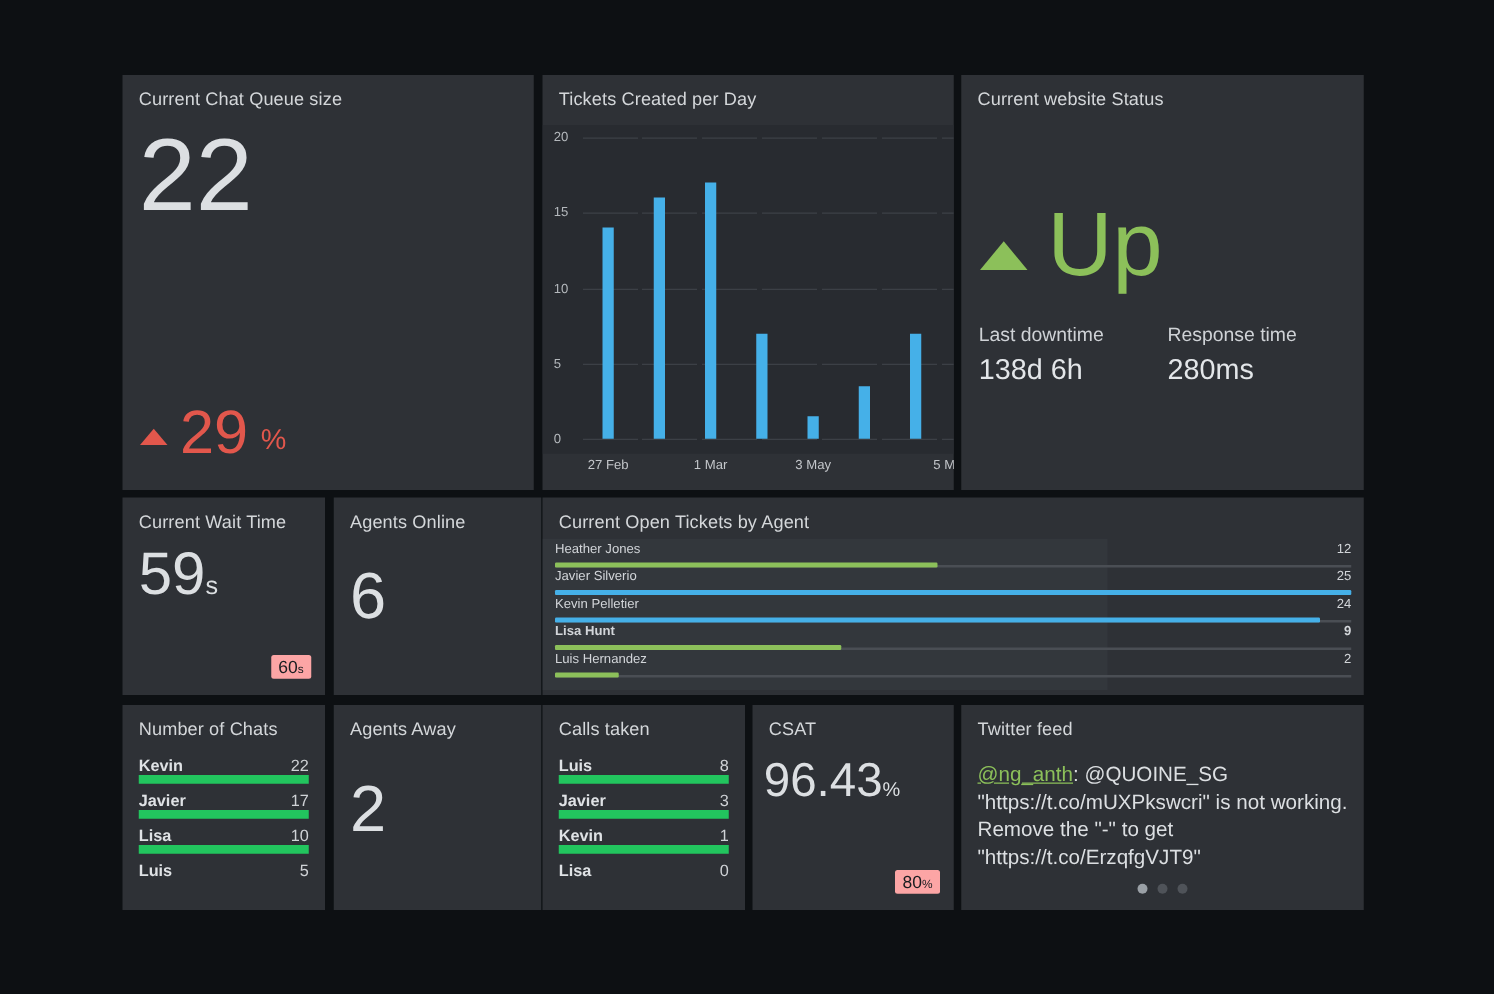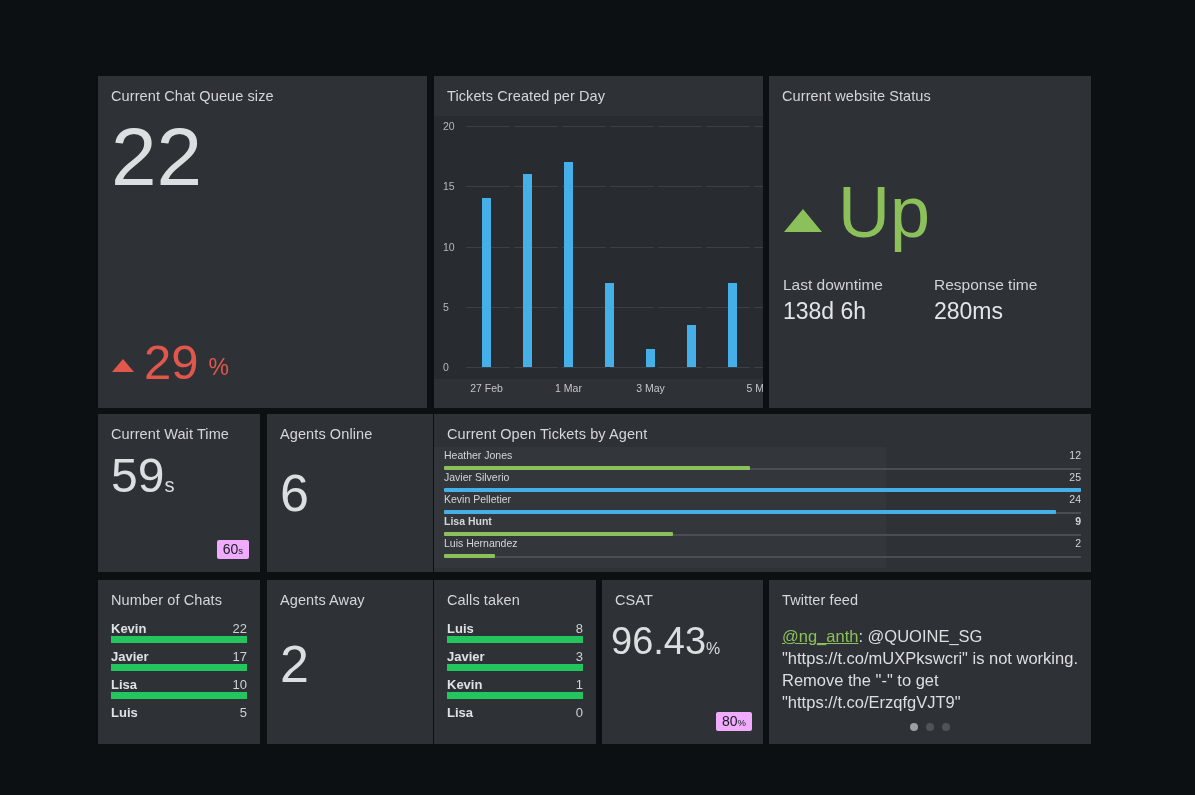--- a/index.html
+++ b/index.html
@@ -6,21 +6,21 @@
   * { box-sizing: border-box; margin: 0; padding: 0; }
   html, body {
     width: 1195px; height: 795px;
     background: #0d1013;
     font-family: "Liberation Sans", sans-serif;
     overflow: hidden;
   }
   #dash {
     position: absolute;
     left: 98px; top: 60px;
-    width: 993px; height: 688px; margin-top: 16px;
+    width: 993px; height: 688px;
   }
   .panel {
     position: absolute;
     background: #2e3136;
     overflow: hidden;
   }
   .ptitle {
     position: absolute;
     left: 13px; top: 12px;
     font-size: 14.5px;
@@ -71,21 +71,21 @@
     margin-top: 16px;
   }
   .status-row .word { font-size: 72px; font-weight: 300; line-height: .9; }
   .stat-cell { position: absolute; }
   .stat-cell .lbl { font-size: 15.5px; color: #cfd2d6; white-space: nowrap; }
   .stat-cell .v   { font-size: 23px; color: #e3e6e9; font-weight: 400; margin-top: 4px; white-space: nowrap; }
 
   
   .badge {
     position: absolute;
-    background: #f0abfc;
+    background: #fca5a5;
     color: #1a1d20;
     border-radius: 2px;
     padding: 2px 6px 3px 6px;
     font-size: 14px;
     line-height: 1;
     white-space: nowrap;
   }
   .badge .sub { font-size: 9.5px; }
 
   

